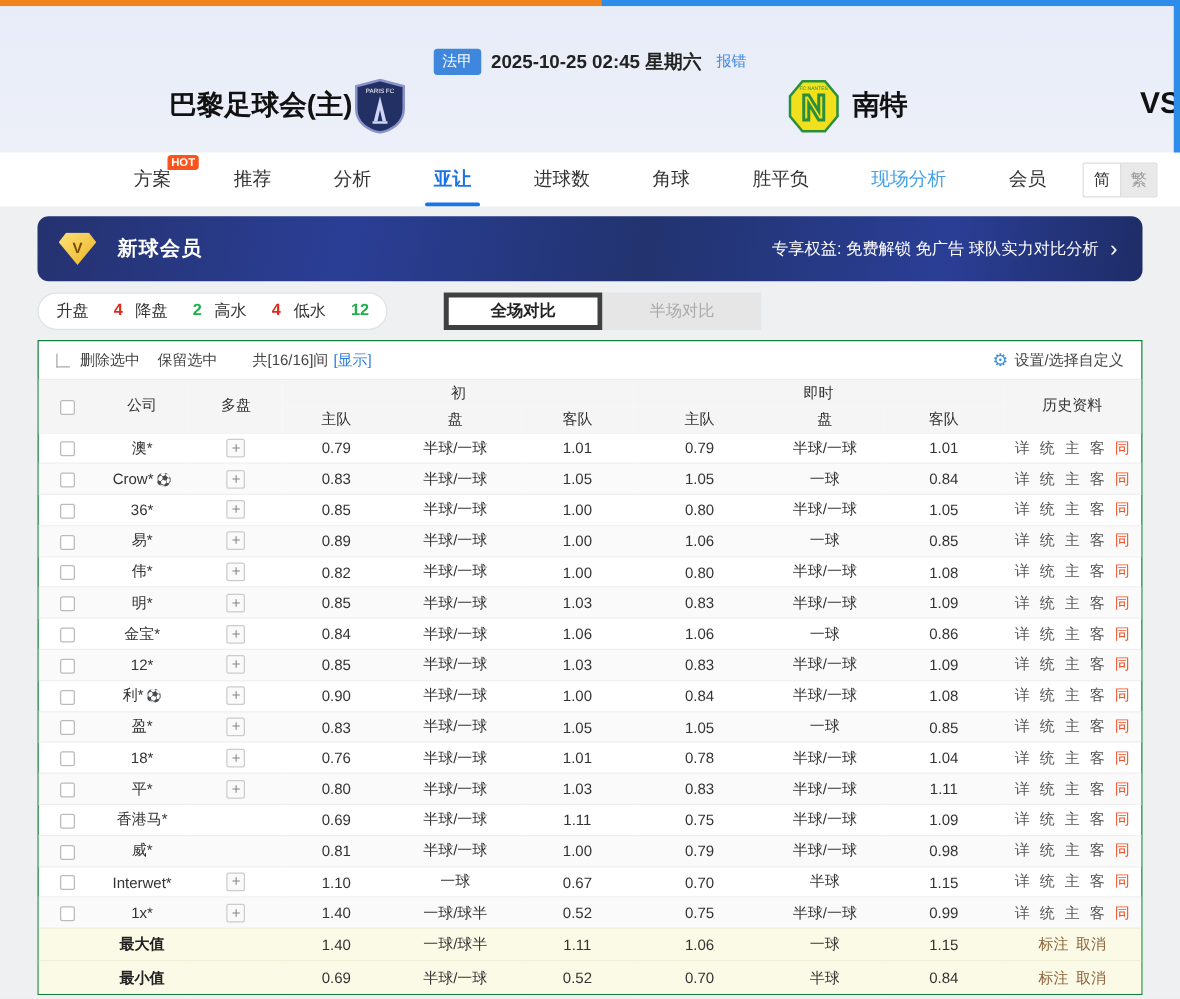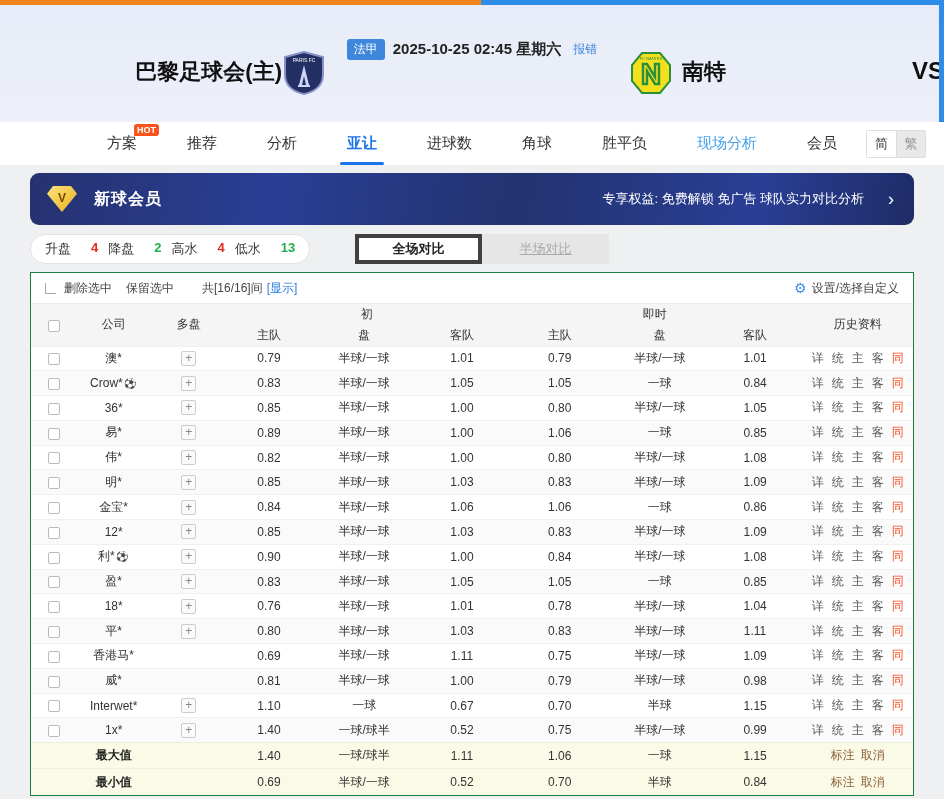--- a/index.html
+++ b/index.html
@@ -11,21 +11,21 @@
   .strip-orange { width:481px; background:#f0831e; }
   .strip-blue { flex:1; background:#2e8de9; }
   .edge-bar { position:absolute; right:0; top:0; width:5px; height:122px; background:#2e8de9; z-index:5; }
 
   
   .match-header { height:117px; background:linear-gradient(180deg,#e7ecf8 0%,#edf0f9 100%); position:relative; }
   .mh-top { display:flex; justify-content:center; align-items:center; gap:8px; padding-top:34px; }
   .league-badge { background:#3f86dd; color:#fff; font-size:12px; padding:2px 7px; border-radius:3px; }
   .match-datetime { font-size:15px; font-weight:bold; color:#222; }
   .report-link { font-size:12px; color:#3f86dd; margin-left:4px; cursor:pointer; }
-  .teams-row { position:absolute; top:44px; left:0; width:100%; height:46px; }
+  .teams-row { position:absolute; top:56px; left:0; width:100%; height:46px; }
   .home-name { position:absolute; right:662px; top:8px; font-size:22px; font-weight:bold; color:#111; white-space:nowrap; }
   .home-logo { position:absolute; left:283px; top:2px; }
   .vs-label { position:absolute; left:0; width:100%; text-align:right; top:8px; font-size:24px; font-weight:bold; color:#111; }
   .away-logo { position:absolute; left:630px; top:2px; }
   .away-name { position:absolute; left:682px; top:8px; font-size:22px; font-weight:bold; color:#111; white-space:nowrap; }
   .badge-svg { display:block; }
   .mh-info { position:absolute; top:96px; left:0; width:100%; text-align:center; font-size:12px; color:#555; }
   .mh-info span { margin:0 10px; }
 
   
@@ -42,32 +42,32 @@
   .lang-btn.off { background:#e9e9e9; color:#999; border-left:1px solid #ddd; }
 
   
   .vip-banner { position:absolute; left:30px; top:173px; width:884px; height:52px; border-radius:9px;
     background:linear-gradient(100deg,#253270 0%,#2a3e95 28%,#22336f 55%,#2a3e95 82%,#1e2c66 100%);
     display:flex; align-items:center; color:#fff; overflow:hidden; }
   .diamond-wrap { width:64px; display:flex; justify-content:center; }
   .diamond { width:30px; height:26px; background:linear-gradient(135deg,#ffe27a,#e8b423); clip-path:polygon(20% 0,80% 0,100% 30%,50% 100%,0 30%); display:flex; align-items:center; justify-content:center; }
   .diamond span { font-size:12px; font-weight:bold; color:#7a4a00; margin-top:-3px; }
   .vip-title { font-size:16px; font-weight:bold; letter-spacing:1px; }
-  .vip-right { margin-left:auto; margin-right:20px; font-size:13px; display:flex; align-items:flex-start; gap:24px; cursor:pointer; }
+  .vip-right { margin-left:auto; margin-right:20px; font-size:13px; display:flex; align-items:flex-start; gap:9px; cursor:pointer; }
   .vip-chevron { font-size:18px; line-height:1; }
 
   
   .filter-row { position:absolute; left:30px; top:234px; width:884px; height:30px; }
   .filter-stats { position:absolute; left:0; top:0; border:1px solid #e2e2e2; background:#fff; border-radius:15px; padding:5px 14px; font-size:13px; color:#333; display:flex; gap:10px; }
   .fitem { display:flex; gap:20px; }
   .fnum { font-weight:bold; }
   .scope-toggle { position:absolute; left:325px; top:0; display:flex; }
   .scope-btn { width:127px; height:30px; display:flex; align-items:center; justify-content:center; font-size:13px; cursor:pointer; }
   .scope-btn.active { background:#fff; border:4px solid #404040; color:#222; font-weight:bold; }
-  .scope-btn.inactive { background:#e6e6e6; color:#aaa;text-decoration:underline; }
+  .scope-btn.inactive { background:#e6e6e6; color:#aaa; }
 
   
   .table-panel { position:absolute; left:30px; top:272px; width:884px; background:#fff; border:1px solid #15803d; }
   .control-row { height:31px; display:flex; align-items:center; padding:0 14px; border-bottom:1px solid #ededed; font-size:12px; color:#444; }
   .half-cbx { width:11px; height:11px; border-left:1px solid #aaa; border-bottom:1px solid #aaa; margin-right:8px; cursor:pointer; }
   .ctrl-link { margin-right:14px; cursor:pointer; }
   .count-text { margin-left:14px; color:#444; }
   .show-link { color:#2b7de0; margin-left:4px; cursor:pointer; }
   .settings { margin-left:auto; display:flex; align-items:center; gap:5px; cursor:pointer; color:#444; }
   .gear { color:#3d8fe0; font-size:14px; }
@@ -187,21 +187,21 @@
         <span class="fitem">
           <span>降盘</span>
           <span class="fnum" style="color: rgb(31, 175, 75);">2</span>
         </span>
         <span class="fitem">
           <span>高水</span>
           <span class="fnum" style="color: rgb(224, 42, 29);">4</span>
         </span>
         <span class="fitem">
           <span>低水</span>
-          <span class="fnum" style="color: rgb(31, 175, 75);">13</span>
+          <span class="fnum" style="color: rgb(31, 175, 75);">12</span>
         </span>
       </div>
     <div class="scope-toggle">
       <div class="scope-btn active">全场对比</div>
       <div class="scope-btn inactive">半场对比</div>
     </div>
   </div>
 
   <div class="table-panel">
     <div class="control-row">

